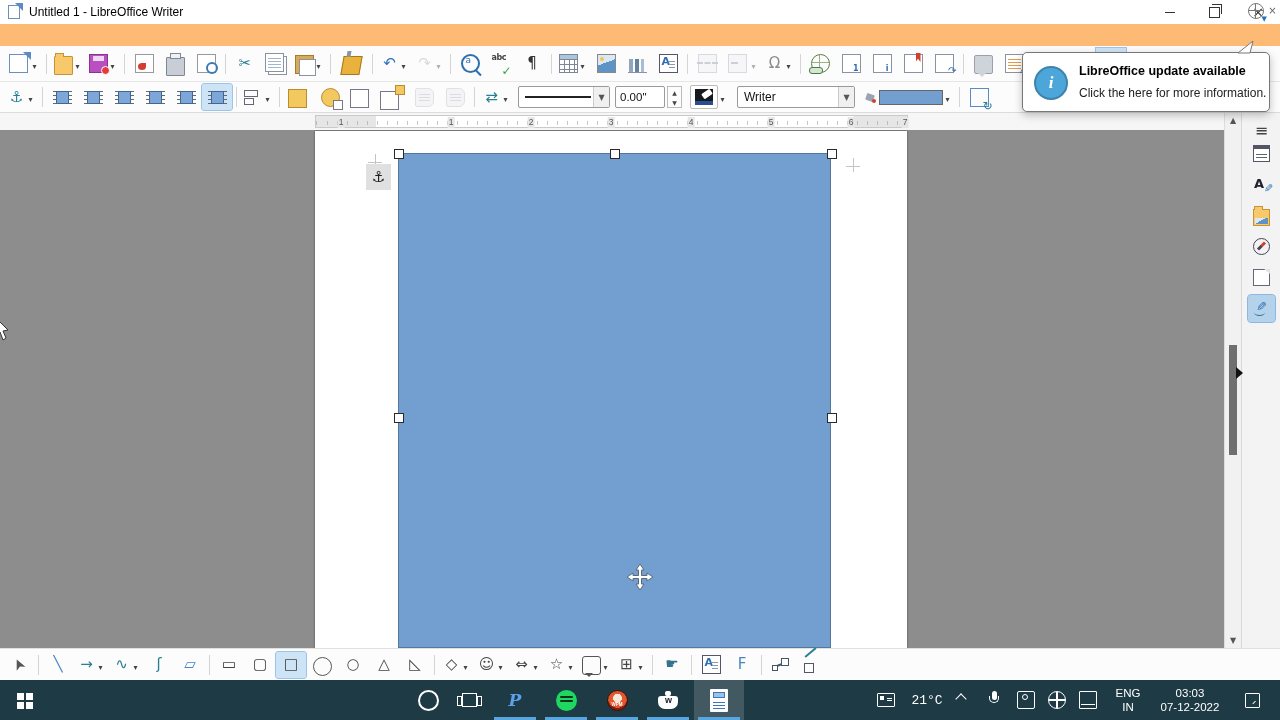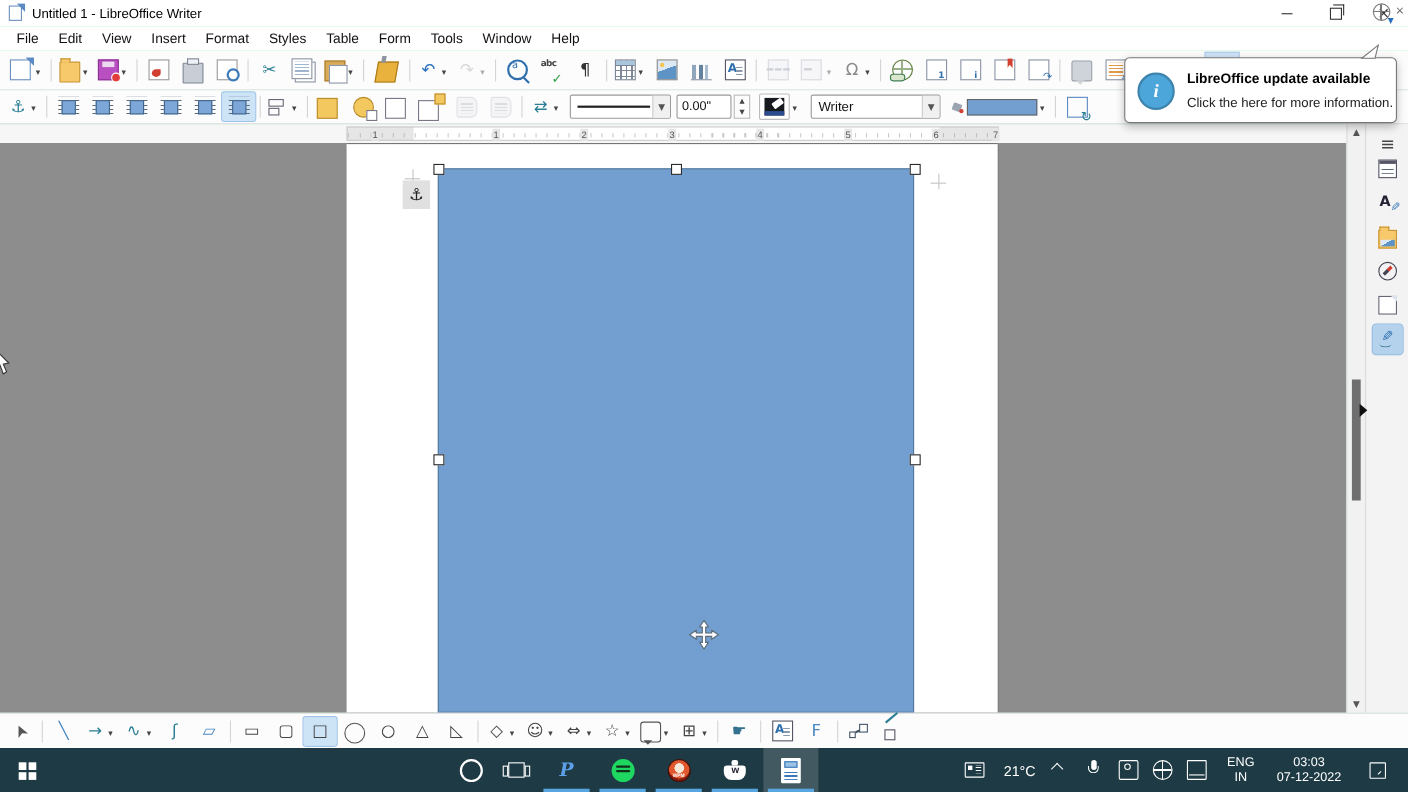--- a/index.html
+++ b/index.html
@@ -1,16 +1,16 @@
 <!DOCTYPE html>
 <html><head>
 <meta charset="utf-8">
 <style>
   html,body{margin:0;padding:0;background:#555;}
-  #screen{position:relative;width:1280px;height:720px;background:#86efac;overflow:hidden;
+  #screen{position:relative;width:1280px;height:720px;background:#fdba74;overflow:hidden;
     font-family:"Liberation Sans",sans-serif;color:#111;-webkit-font-smoothing:antialiased;}
   .glyphf{font-family:"DejaVu Sans",sans-serif;}
   
   .titlebar{position:absolute;left:0;top:0;width:1280px;height:24px;background:#fff;display:flex;align-items:center;}
   .titlebar .appico{margin-left:8px;}
   .titlebar .ttl{margin-left:7px;font-size:12px;color:#000;}
   .wbtn{position:absolute;top:0;width:44px;height:24px;display:flex;align-items:center;justify-content:center;color:#333;font-size:12px;font-family:"DejaVu Sans",sans-serif;}
   .min-line{width:10px;height:1px;background:#333;}
   .rest-box{width:9px;height:9px;border:1px solid #333;position:relative;background:#fff;}
   .rest-box::before{content:'';position:absolute;left:2px;top:-4px;width:9px;height:9px;border:1px solid #333;border-bottom:none;border-left:none;}
@@ -207,21 +207,21 @@
   .k-spotify{background:#1ed760;border-radius:50%;width:21px;height:21px;position:relative;}
   .k-spotify::before{content:'';position:absolute;left:4px;right:4px;top:6px;height:2px;background:#12301c;box-shadow:0 4px 0 #12301c,0 8px 0 -1px #12301c;border-radius:2px;}
   .k-wpm{width:21px;height:21px;border-radius:50%;background:radial-gradient(circle at 50% 38%,#f4e9d8 0 28%,#e2582e 30% 62%,#8a1d12 64%);position:relative;border:1px solid #431008;}
   .k-wpm::after{content:'WPM';position:absolute;bottom:3px;left:0;right:0;text-align:center;font-size:4.5px;color:#fff;font-weight:bold;}
   .k-filmora{width:20px;height:13px;background:#fff;border-radius:3px 3px 7px 7px;position:relative;margin-top:5px;}
   .k-filmora::before{content:'';position:absolute;top:-5px;left:7px;width:6px;height:5px;background:#fff;border-radius:2px;}
   .k-filmora::after{content:'w';color:#223;font-size:9px;position:absolute;left:7px;top:-1px;font-weight:bold;}
   .k-writer{width:18px;height:23px;background:#fff;border-radius:1px;position:relative;}
   .k-writer::before{content:'';position:absolute;left:3px;right:3px;top:11px;height:9px;background:repeating-linear-gradient(#0000 0 2px,#3a77b8 2px 3px);}
   .k-writer::after{content:'';position:absolute;left:3px;top:3px;width:12px;height:6px;background:#9cc3e5;border:1px solid #3a77b8;box-sizing:border-box;}
-  .tray{position:absolute;top:0;height:40px;display:flex;align-items:center;justify-content:center;}
+  .tray{position:absolute;top:0;height:40px;display:flex;align-items:center;justify-content:center;font-family:Liberation Mono, monospace;}
   .tray .g{position:relative;width:18px;height:18px;display:flex;align-items:center;justify-content:center;}
   .k-news{width:16px;height:12px;border:1.3px solid #fff;border-radius:1px;position:relative;}
   .k-news::before{content:'';position:absolute;left:2px;top:2px;width:4px;height:4px;background:#fff;}
   .k-news::after{content:'';position:absolute;right:2px;top:2px;width:5px;height:7px;background:repeating-linear-gradient(#0000 0 1.5px,#fff 1.5px 2.5px);}
   .k-chev{width:12px;height:12px;position:relative;}
   .k-chev::before{content:'';position:absolute;left:2px;top:4px;width:7px;height:7px;border-left:1.7px solid #fff;border-top:1.7px solid #fff;transform:rotate(45deg);}
   .k-mic{width:16px;height:16px;position:relative;}
   .k-mic::before{content:'';position:absolute;left:6px;top:0;width:5px;height:9px;background:#fff;border-radius:3px;}
   .k-mic::after{content:'';position:absolute;left:3px;top:5px;width:10px;height:7px;border:1.5px solid #fff;border-top:none;border-radius:0 0 7px 7px;box-sizing:border-box;}
   .k-cast{width:15px;height:11px;border:1.4px solid #fff;border-radius:2px;position:relative;}
@@ -249,34 +249,20 @@
     <span class="ttl">Untitled 1 - LibreOffice Writer</span>
     <div class="wbtn" style="left:1148px;">
         <span class="min-line"></span>
       </div>
     <div class="wbtn" style="left:1192px;">
         <span class="rest-box"></span>
       </div>
     <div class="wbtn glyphf" style="left:1236px;font-size:14px;">×</div>
   </div>
 
-  <div class="menubar">
-
-  <span class="menuitem">File</span>
-      <span class="menuitem">Edit</span>
-      <span class="menuitem">View</span>
-      <span class="menuitem">Insert</span>
-      <span class="menuitem">Format</span>
-      <span class="menuitem">Styles</span>
-      <span class="menuitem">Table</span>
-      <span class="menuitem">Form</span>
-      <span class="menuitem">Tools</span>
-      <span class="menuitem">Window</span>
-      <span class="menuitem">Help</span>
-    </div>
   <div class="upd-globe"></div>
   <div class="doc-close">×</div>
 
   <div class="toolbar" id="tb1">
 
   <span class="tb">
         <span class="g kb k-doc"></span>
         <span class="dd"></span>
       </span>
       <span class="tsep"></span>

